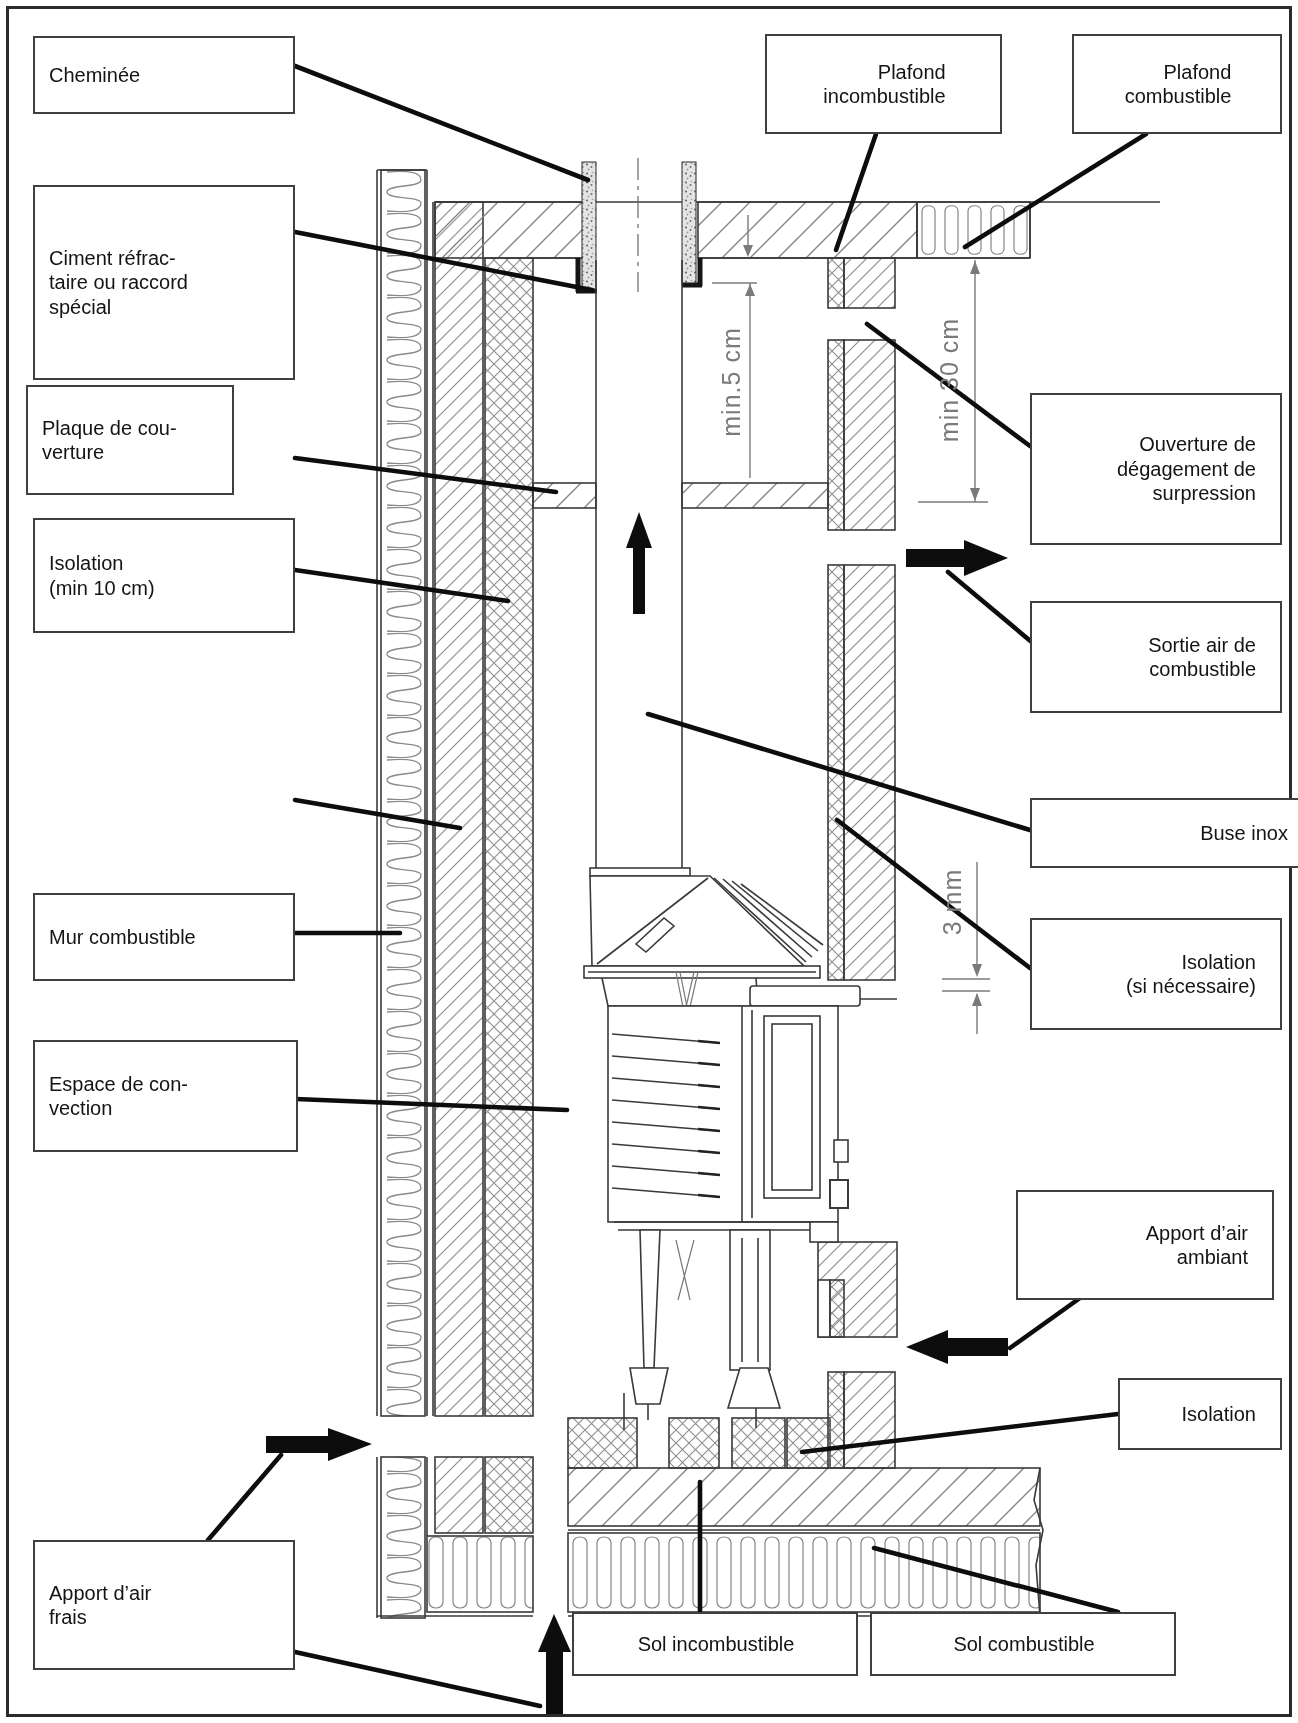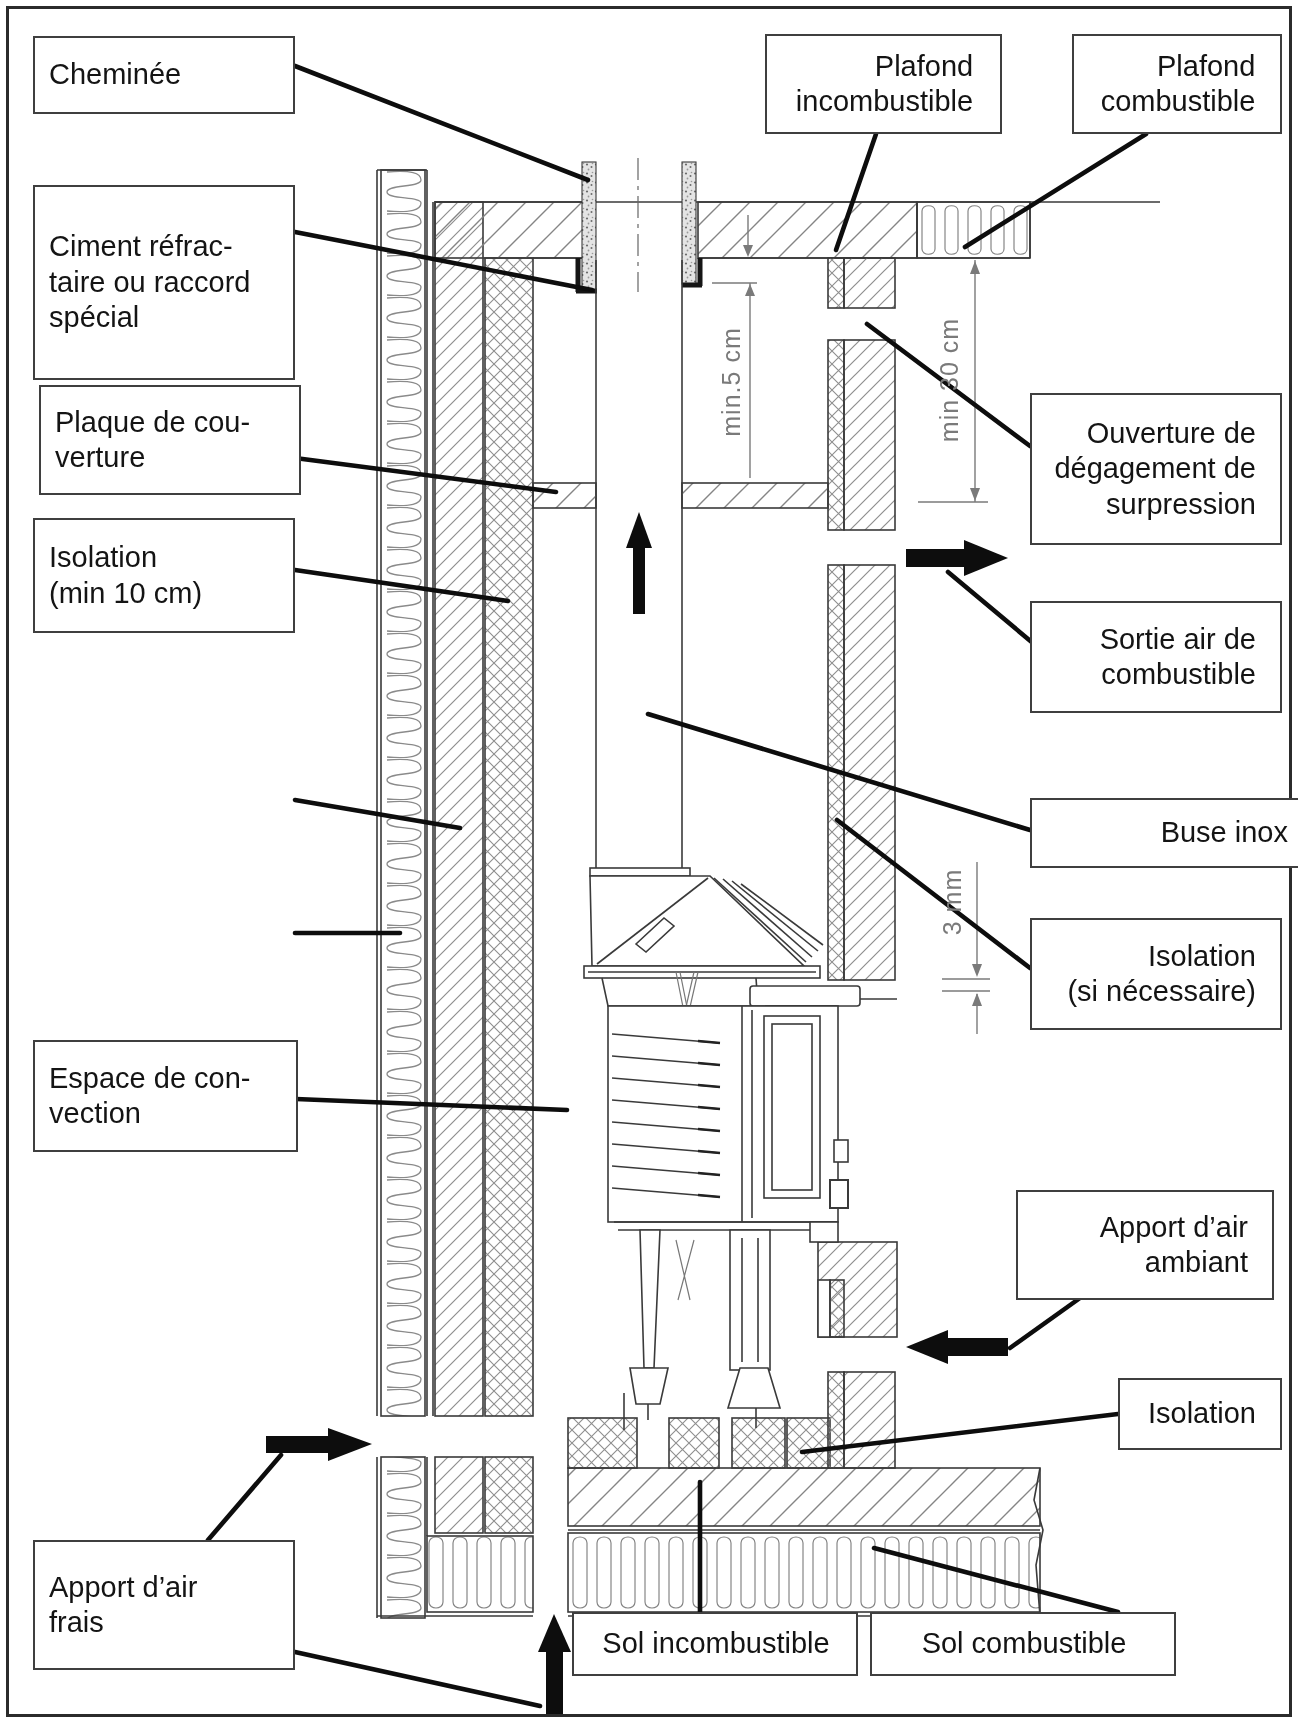--- a/index.html
+++ b/index.html
@@ -9,21 +9,21 @@
   html,body{margin:0;padding:0;background:#e8e8e8;}
   #stage{
     position:relative; width:1298px; height:1723px; background:var(--bg);
     font-family:"Liberation Sans","DejaVu Sans",sans-serif; overflow:hidden;
   }
   #frame{position:absolute; inset:6px; border:3px solid #2b2b2b; pointer-events:none;}
   svg.drawing{position:absolute; left:0; top:0;}
   .lbl{
     position:absolute; box-sizing:border-box; background:#fff;
     border:2.5px solid var(--box-border); color:var(--txt);
-    font-size:29px; line-height:1.22; white-space:pre-line;
+    font-size:20px; line-height:1.22; white-space:pre-line;
     display:flex; flex-direction:column; justify-content:center;
     padding:6px 12px 6px 14px; z-index:3;
   }
   .lbl.right{ text-align:right; padding-right:24px; }
   .lbl.center{ text-align:right; align-items:center; }
   .dim{
     position:absolute; color:var(--dim); font-size:25px; text-align:center;
     transform:rotate(-90deg); transform-origin:center; letter-spacing:1px; z-index:2;
   }
 </style>
@@ -272,24 +272,25 @@
       <line x1="1118" y1="1414" x2="802" y2="1452"></line>
       <line x1="700" y1="1612" x2="700" y2="1482"></line>
       <line x1="1118" y1="1612" x2="874" y2="1548"></line>
     </g>
   </svg>
 
   <div class="lbl" style="left:33px;top:36px;width:262px;height:78px">Cheminée</div>
   <div class="lbl" style="left:33px;top:185px;width:262px;height:195px">Ciment réfrac-
 taire ou raccord
 spécial</div>
-  <div class="lbl" style="left:39px;top:385px;width:262px;height:110px">Plaque de cou-
+  <div class="lbl" style="left:26px;top:385px;width:208px;height:110px">Plaque de cou-
 verture</div>
   <div class="lbl" style="left:33px;top:518px;width:262px;height:115px">Isolation
 (min 10 cm)</div>
+  <div class="lbl" style="left:33px;top:893px;width:262px;height:88px">Mur combustible</div>
   <div class="lbl" style="left:33px;top:1040px;width:265px;height:112px">Espace de con-
 vection</div>
   <div class="lbl" style="left:33px;top:1540px;width:262px;height:130px">Apport d’air
 frais</div>
 
   <div class="lbl center" style="left:765px;top:34px;width:237px;height:100px">Plafond
 incombustible</div>
   <div class="lbl center" style="left:1072px;top:34px;width:210px;height:100px">Plafond
 combustible</div>
   <div class="lbl right" style="left:1030px;top:393px;width:252px;height:152px">Ouverture de

